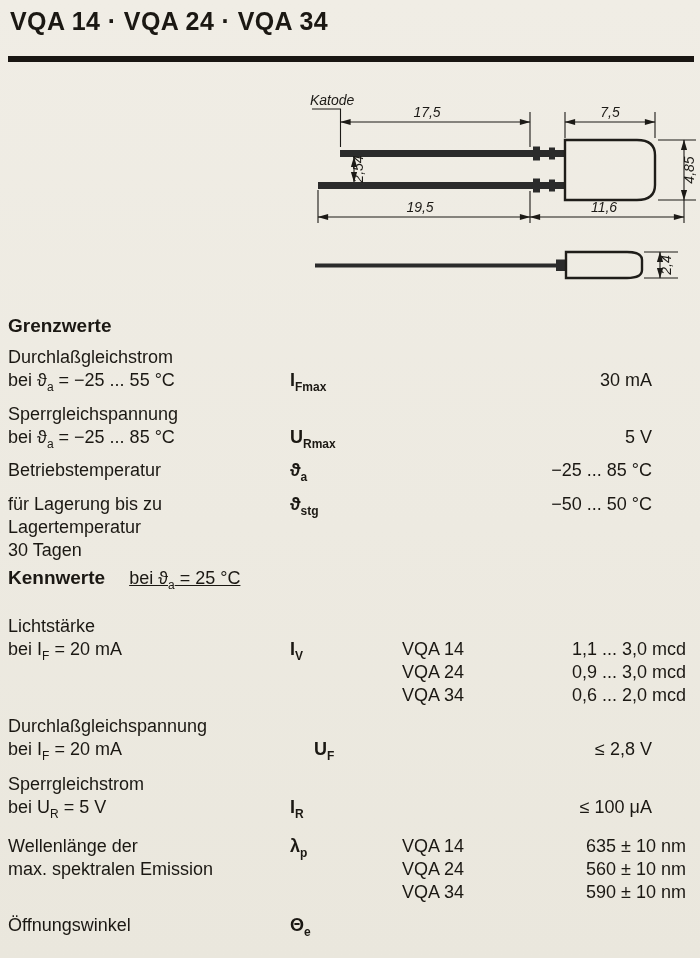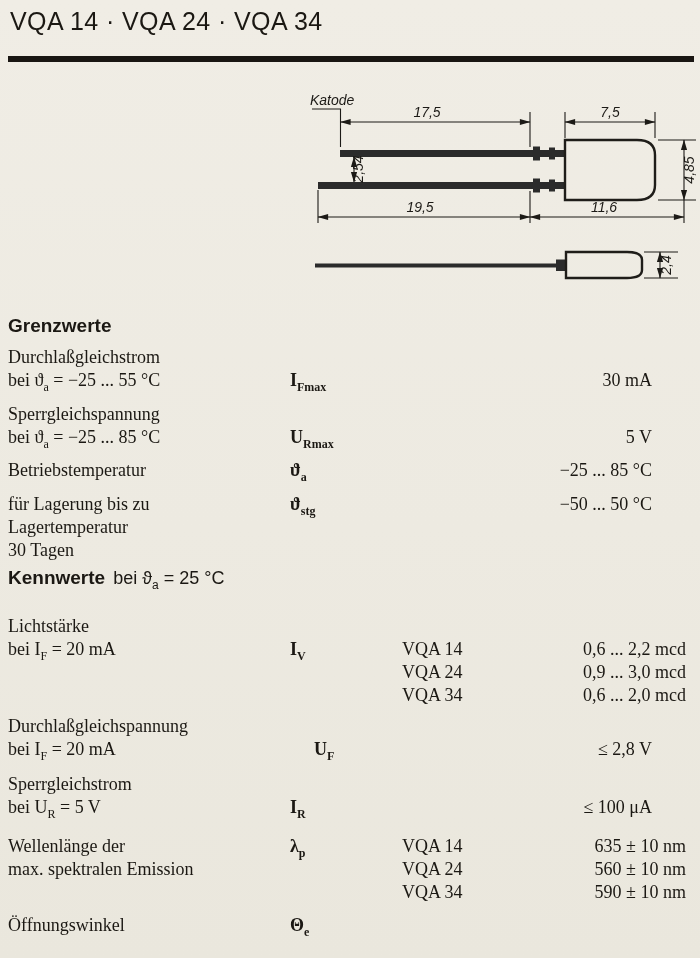--- a/index.html
+++ b/index.html
@@ -9,40 +9,40 @@
     font-family: "Liberation Sans", sans-serif;
     color: #1b1813;
     background: #edeae1;
   }
   .page {
     position: relative; width: 700px; height: 958px; overflow: hidden;
     background: linear-gradient(180deg, #f0ede5 0%, #edeae1 55%, #eae7dd 100%);
   }
   .title {
     position: absolute; top: 7px; left: 10px;
-    margin: 0; font-size: 25px; font-weight: 400; letter-spacing: 0.4px;
+    margin: 0; font-size: 25px; font-weight: 700; letter-spacing: 0.4px;
   }
   .rule {
     position: absolute; top: 56px; left: 8px; right: 6px; height: 6px;
     background: #191612;
   }
   .drawing { position: absolute; top: 90px; left: 0; }
   .dlab {
     font-style: italic; font-size: 14px;
     font-family: "Liberation Sans", sans-serif; fill: #1c1a16;
   }
   section { position: absolute; left: 8px; right: 8px; }
   .sec-limits { top: 314px; }
   .sec-chars  { top: 566px; }
   h2 { margin: 0 0 9px 0; font-size: 19px; font-weight: 700; line-height: 23px; }
   .sec-chars h2 { margin-bottom: 18px; }
-  .hc { font-weight: 400; font-size: 18px; margin-left: 8px; }
+  .hc { font-weight: 400; font-size: 18px; margin-left: 24px; text-decoration: underline; }
   .row {
     display: grid; grid-template-columns: 282px 112px 1fr;
-    font-size: 18px; line-height: 23px; margin-bottom: 4px; font-family: Liberation Serif, serif;
+    font-size: 18px; line-height: 23px; margin-bottom: 4px;
   }
   .sym { font-weight: 700; }
   sub { font-size: 12px; }
   .val { text-align: right; padding-right: 40px; white-space: nowrap; }
   .al2 .sym, .al2 .val, .al2 .variants { padding-top: 23px; }
   .vrow { display: flex; justify-content: space-between; padding-right: 6px; white-space: nowrap; gap: 20px; }
   .mb6 { margin-bottom: 6px; gap: 24px; }
   .mb8 { margin-bottom: 8px; }
   .mb10 { margin-bottom: 10px; margin-top: 9px; }
 </style>
@@ -158,21 +158,21 @@
 
     <div class="row al2 mb8">
       <div class="lbl">
         <div>Lichtstärke</div>
         <div><span>bei I</span><sub>F</sub><span> = 20 mA</span></div>
       </div>
       <div class="sym"><span>I</span><sub>V</sub></div>
       <div class="variants">
         <div class="vrow">
             <span>VQA 14</span>
-            <span>0,6 ... 2,2 mcd</span>
+            <span>1,1 ... 3,0 mcd</span>
           </div>
         <div class="vrow">
             <span>VQA 24</span>
             <span>0,9 ... 3,0 mcd</span>
           </div>
         <div class="vrow">
             <span>VQA 34</span>
             <span>0,6 ... 2,0 mcd</span>
           </div>
       </div>

